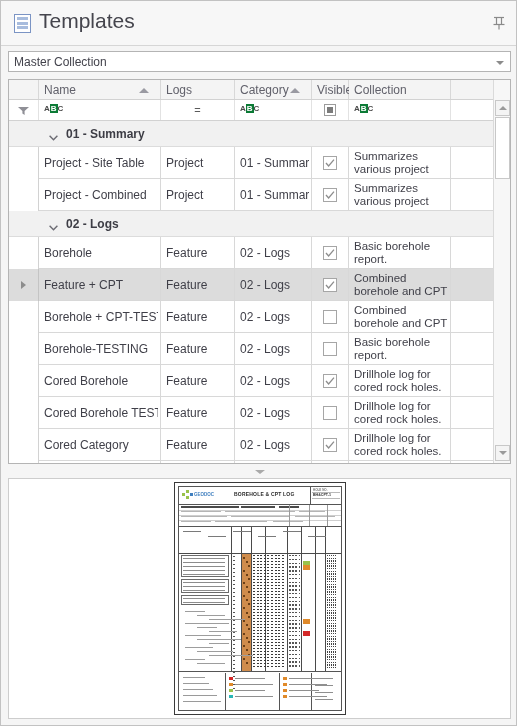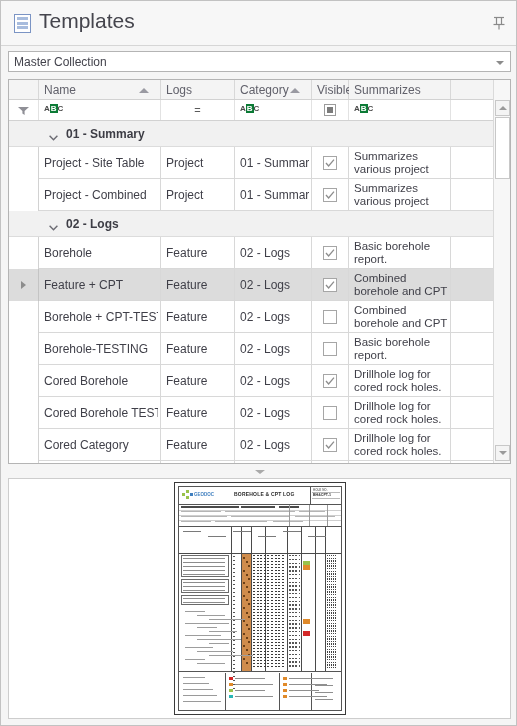--- a/index.html
+++ b/index.html
@@ -546,21 +546,21 @@
             <span class="lbl">Logs</span>
           </div>
           <div class="hdr-cell" style="left: 226px; width: 77px;">
             <span class="lbl">Category</span>
             <span class="sort-asc" style="left: 55px;"></span>
           </div>
           <div class="hdr-cell" style="left: 303px; width: 37px;">
             <span class="lbl">Visible</span>
           </div>
           <div class="hdr-cell" style="left: 340px; width: 102px;">
-            <span class="lbl">Summarizes</span>
+            <span class="lbl">Collection</span>
           </div>
           <div class="hdr-cell" style="left: 442px; width: 59px;"></div>
         </div>
       <div class="filterrow" id="filterRow">
           <div class="filter-cell" style="left: 0px; width: 30px;">
             <svg class="filt-icon" viewBox="0 0 11 8">
               <polygon points="0,0 11,0 6.6,4 6.6,8 4.4,6.4 4.4,4" fill="#8f8f96"></polygon>
             </svg>
           </div>
           <div class="filter-cell" style="left: 30px; width: 122px;">

